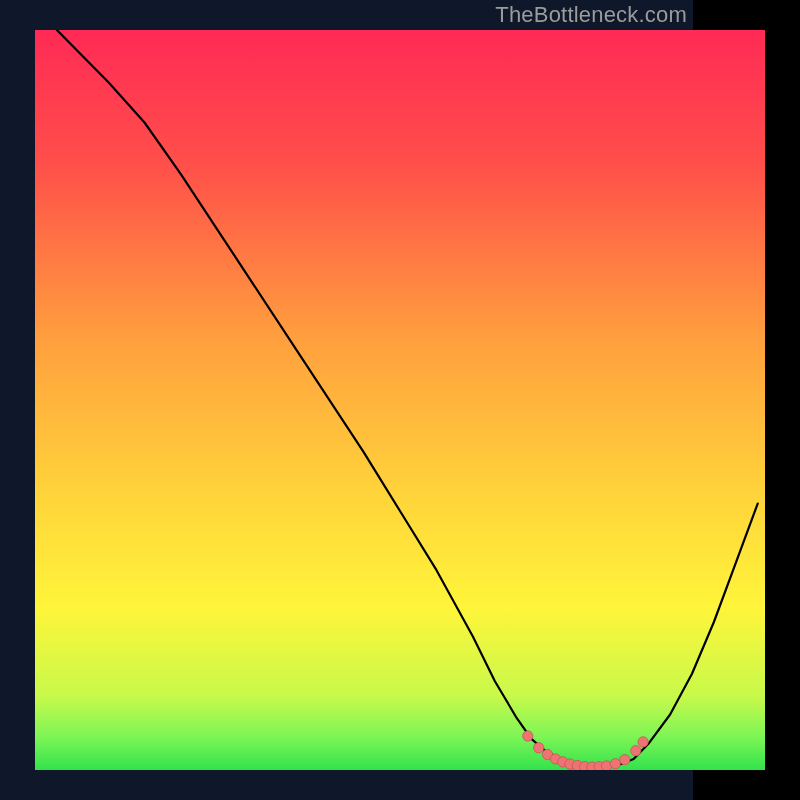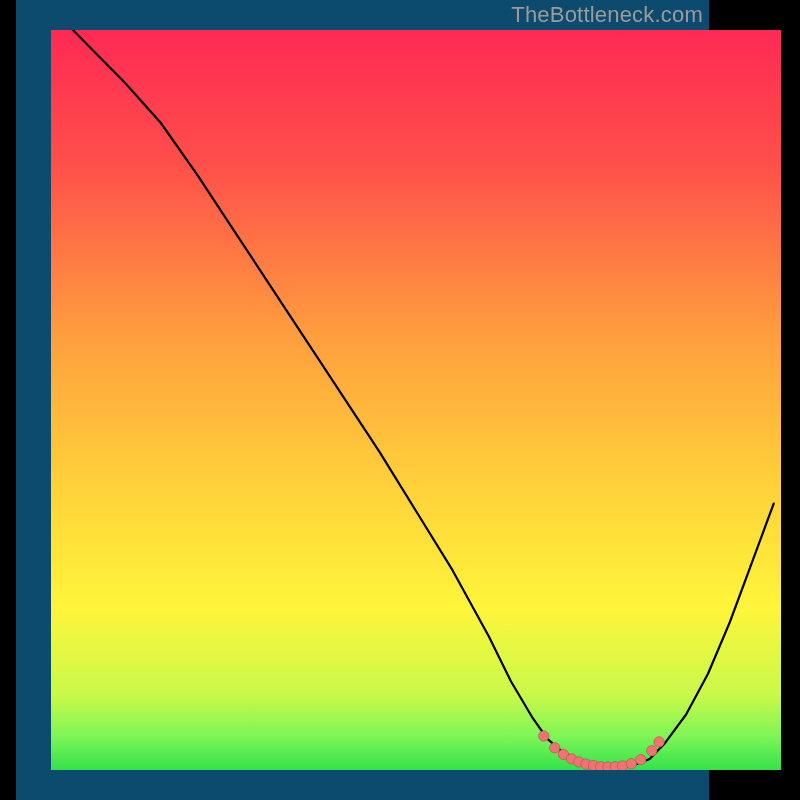--- a/index.html
+++ b/index.html
@@ -8,22 +8,21 @@
     width: 800px;
     height: 800px;
     background: #000;
     overflow: hidden;
     font-family: Arial, Helvetica, sans-serif;
   }
   .outer {
     position: relative;
     width: 693px;
     height: 800px;
-    background: #0c4a6e;
-    margin-left: 16px;
+    background: #0f172a;
   }
   .watermark {
     position: absolute;
     top: 2px;
     right: 6px;
     color: #9b9b9b;
     font-size: 22px;
     font-weight: 500;
     letter-spacing: 0.2px;
     z-index: 10;

